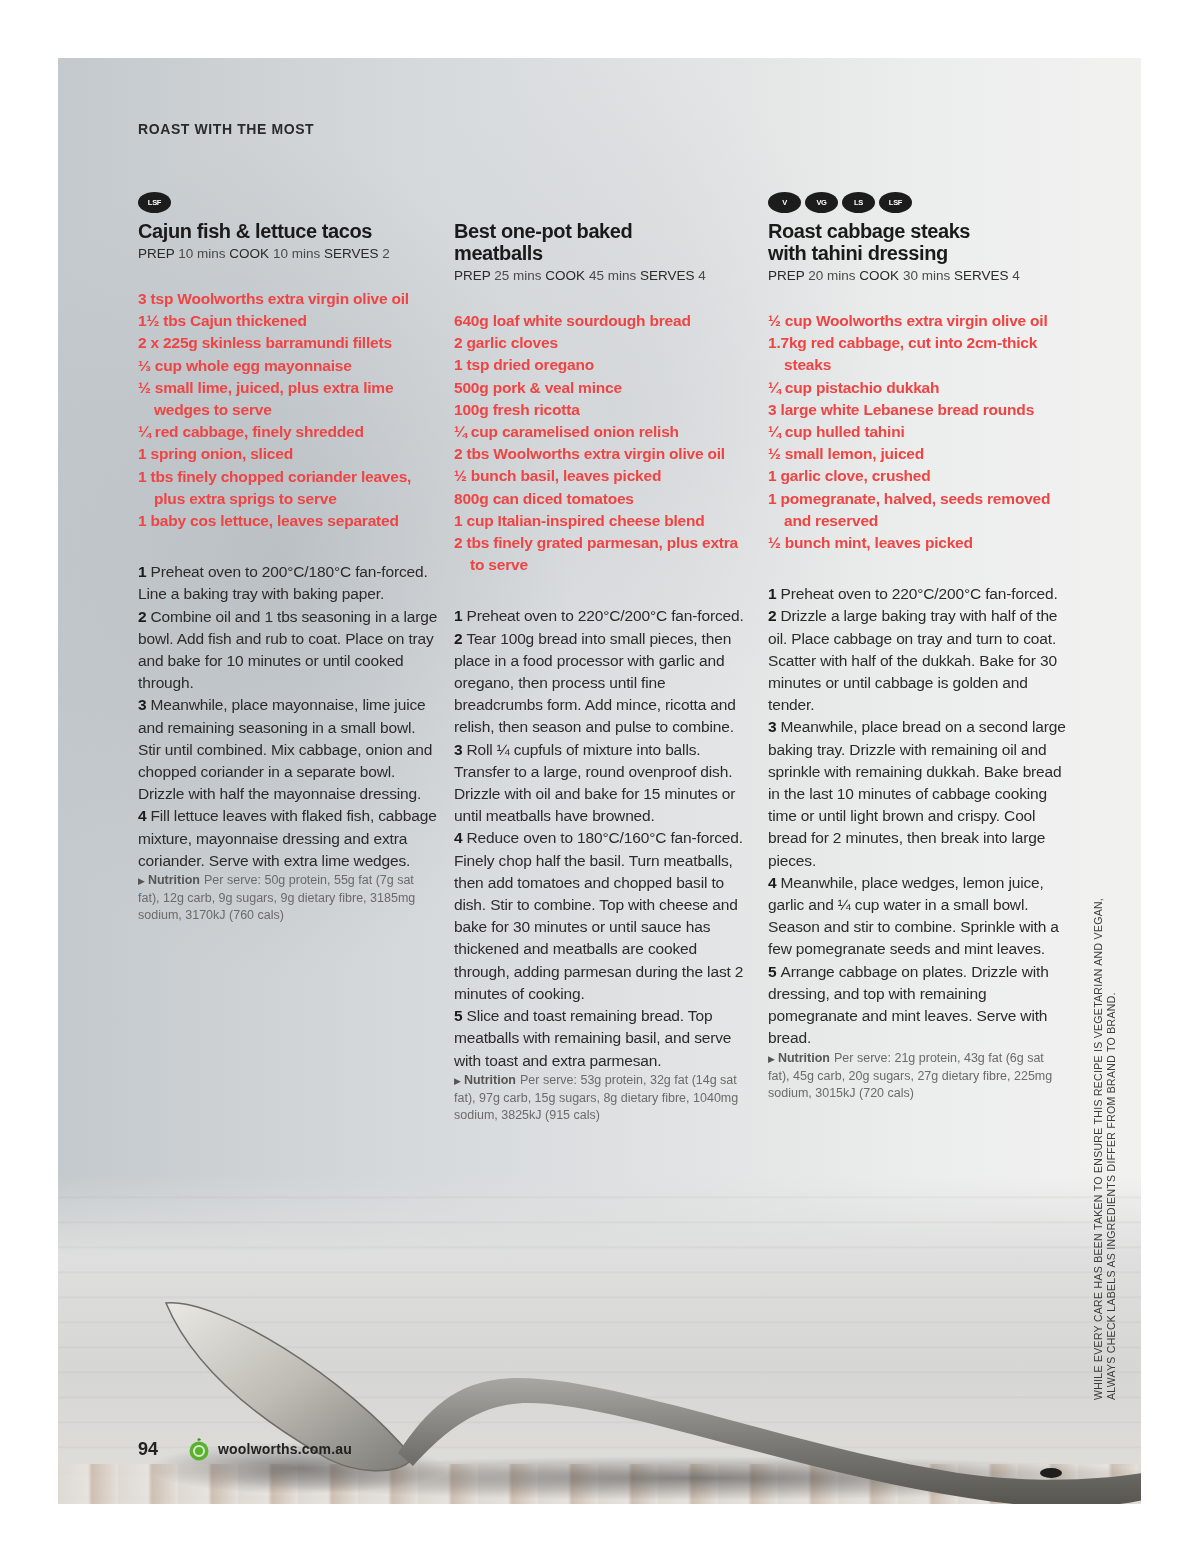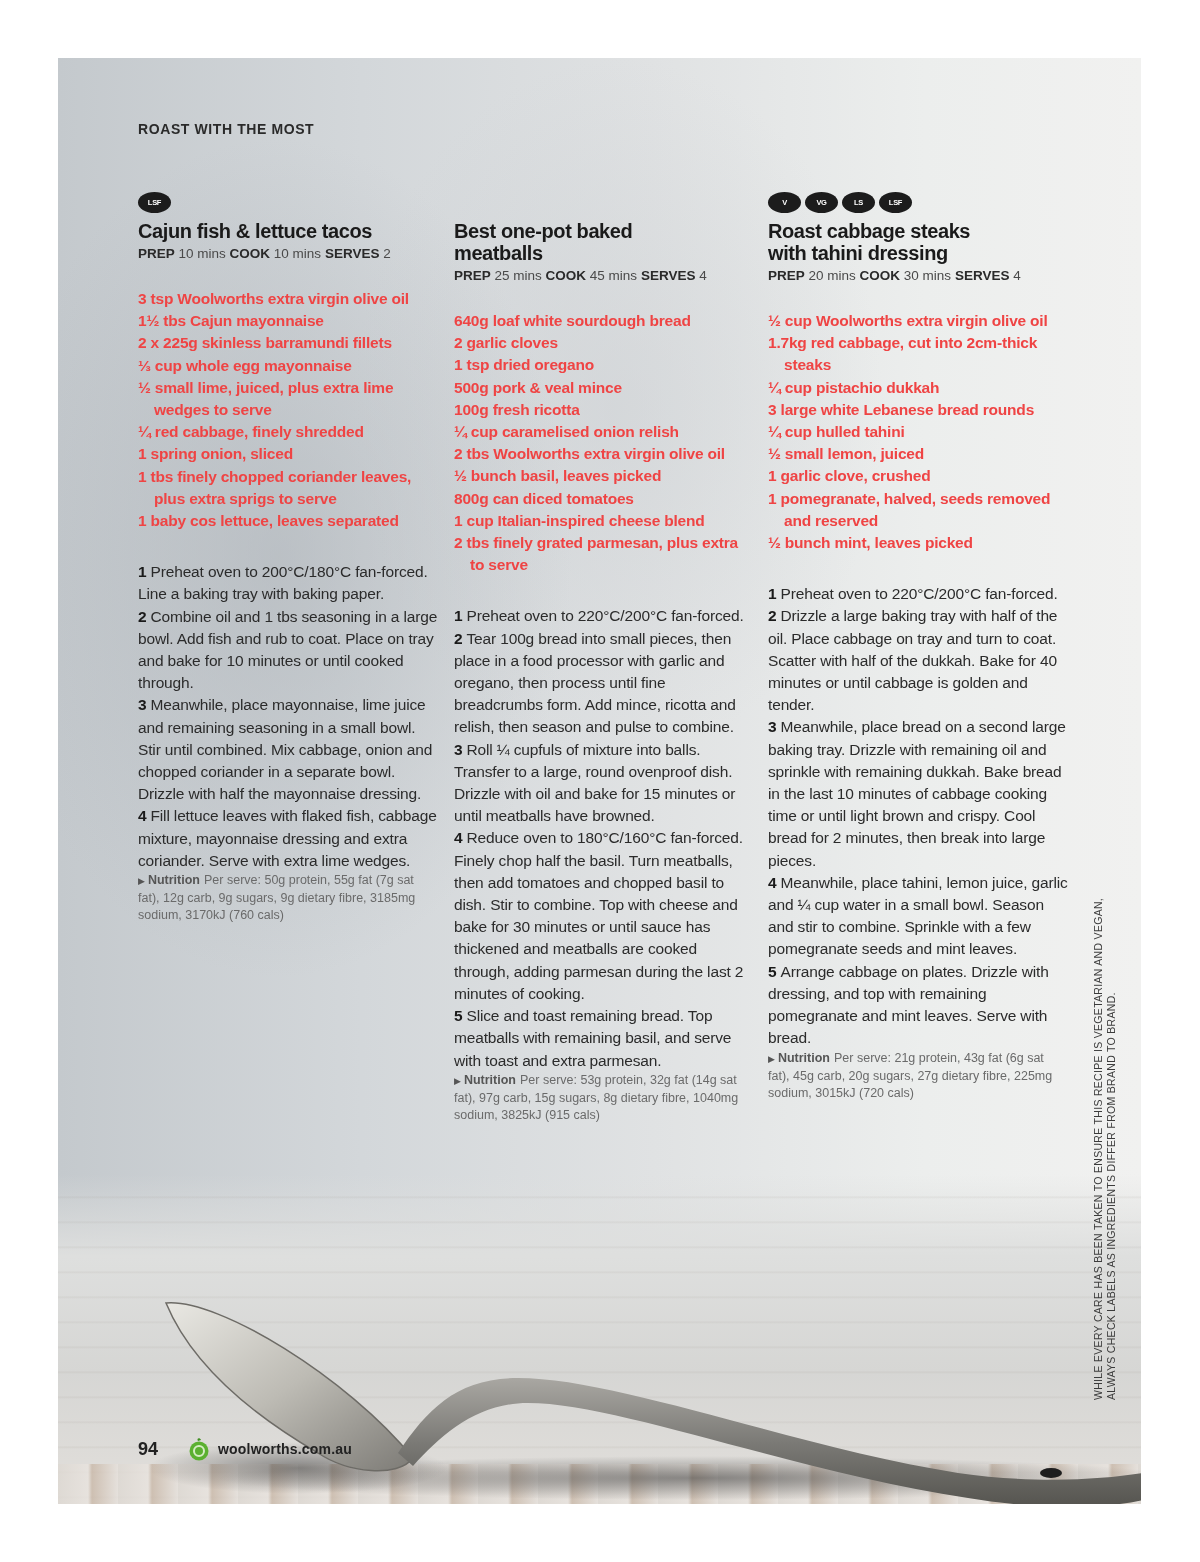--- a/index.html
+++ b/index.html
@@ -25,21 +25,21 @@
   .col2 { left:454px; top:192px; }
   .col3 { left:768px; top:192px; }
 
   .badges { height:24px; display:flex; gap:4px; margin-bottom:4px; }
   .badge { width:33px; height:21px; border-radius:50%; background:#1c1c1c; color:#fff;
            font-family:"Liberation Sans", sans-serif; font-weight:bold; font-size:7.5px;
            display:flex; align-items:center; justify-content:center; letter-spacing:-0.3px; }
   .title { font-family:"Liberation Sans", sans-serif; font-weight:bold; font-size:20px; line-height:22px;
            letter-spacing:-0.4px; color:#1a1a1a; margin:0; }
   .meta { font-family:"Liberation Sans", sans-serif; font-size:13.5px; line-height:20px; margin-top:2px; color:#2a2a2a; }
-  .meta b { font-weight:bold; }
+  .meta b { font-weight:normal; }
   .meta span.v { font-weight:normal; color:#4a4a4a; }
 
   .ingredients { list-style:none; padding:0; margin:24px 0 0 0; }
   .ingredients li { font-family:"Liberation Sans", sans-serif; font-weight:bold; font-size:15.5px;
                     line-height:22.2px; color:#ef4444; padding-left:16px; text-indent:-16px; letter-spacing:-0.2px; }
   .method { margin-top:29px; }
   .step { font-family:"Liberation Sans", sans-serif; font-size:15.5px; line-height:22.2px; color:#2b2b2b; margin:0; letter-spacing:-0.15px; }
   .step .num { font-weight:bold; color:#1a1a1a; margin-right:4px; }
   .nutrition { font-family:"Liberation Sans", sans-serif; font-size:12.5px; line-height:17px; color:#6a6a6a; margin-top:0; }
   .nutrition .tri { font-size:9px; margin-right:3px; color:#555; }
@@ -91,21 +91,21 @@
     <span class="badge">LSF</span>
   </div>
   <h2 class="title"><span>Cajun fish &amp; lettuce tacos</span></h2>
   <div class="meta">
     <b>PREP</b> <span class="v">10 mins</span>
     <b>COOK</b> <span class="v">10 mins</span>
     <b>SERVES</b> <span class="v">2</span>
   </div>
   <ul class="ingredients">
     <li>3 tsp Woolworths extra virgin olive oil</li>
-    <li>1½ tbs Cajun mayonnaise</li>
+    <li>1½ tbs Cajun thickened</li>
     <li>2 x 225g skinless barramundi fillets</li>
     <li>⅓ cup whole egg mayonnaise</li>
     <li>½ small lime, juiced, plus extra lime wedges to serve</li>
     <li>¼ red cabbage, finely shredded</li>
     <li>1 spring onion, sliced</li>
     <li>1 tbs finely chopped coriander leaves, plus extra sprigs to serve</li>
     <li>1 baby cos lettuce, leaves separated</li>
   </ul>
   <div class="method">
     <p class="step"><span class="num">1</span><span>Preheat oven to 200°C/180°C fan-forced. Line a baking tray with baking paper.</span></p>
@@ -170,23 +170,23 @@
     <li>¼ cup pistachio dukkah</li>
     <li>3 large white Lebanese bread rounds</li>
     <li>¼ cup hulled tahini</li>
     <li>½ small lemon, juiced</li>
     <li>1 garlic clove, crushed</li>
     <li>1 pomegranate, halved, seeds removed and reserved</li>
     <li>½ bunch mint, leaves picked</li>
   </ul>
   <div class="method">
     <p class="step"><span class="num">1</span><span>Preheat oven to 220°C/200°C fan-forced.</span></p>
-    <p class="step"><span class="num">2</span><span>Drizzle a large baking tray with half of the oil. Place cabbage on tray and turn to coat. Scatter with half of the dukkah. Bake for 40 minutes or until cabbage is golden and tender.</span></p>
+    <p class="step"><span class="num">2</span><span>Drizzle a large baking tray with half of the oil. Place cabbage on tray and turn to coat. Scatter with half of the dukkah. Bake for 30 minutes or until cabbage is golden and tender.</span></p>
     <p class="step"><span class="num">3</span><span>Meanwhile, place bread on a second large baking tray. Drizzle with remaining oil and sprinkle with remaining dukkah. Bake bread in the last 10 minutes of cabbage cooking time or until light brown and crispy. Cool bread for 2 minutes, then break into large pieces.</span></p>
-    <p class="step"><span class="num">4</span><span>Meanwhile, place tahini, lemon juice, garlic and ¼ cup water in a small bowl. Season and stir to combine. Sprinkle with a few pomegranate seeds and mint leaves.</span></p>
+    <p class="step"><span class="num">4</span><span>Meanwhile, place wedges, lemon juice, garlic and ¼ cup water in a small bowl. Season and stir to combine. Sprinkle with a few pomegranate seeds and mint leaves.</span></p>
     <p class="step"><span class="num">5</span><span>Arrange cabbage on plates. Drizzle with dressing, and top with remaining pomegranate and mint leaves. Serve with bread.</span></p>
   </div>
   <div class="nutrition">
     <span class="tri">▶</span><span class="lbl">Nutrition</span><span>Per serve: 21g protein, 43g fat (6g sat fat), 45g carb, 20g sugars, 27g dietary fibre, 225mg sodium, 3015kJ (720 cals)</span>
   </div>
 </div>
 
 <div class="disclaimer">
   <div>WHILE EVERY CARE HAS BEEN TAKEN TO ENSURE THIS RECIPE IS VEGETARIAN AND VEGAN,</div>
   <div>ALWAYS CHECK LABELS AS INGREDIENTS DIFFER FROM BRAND TO BRAND.</div>

